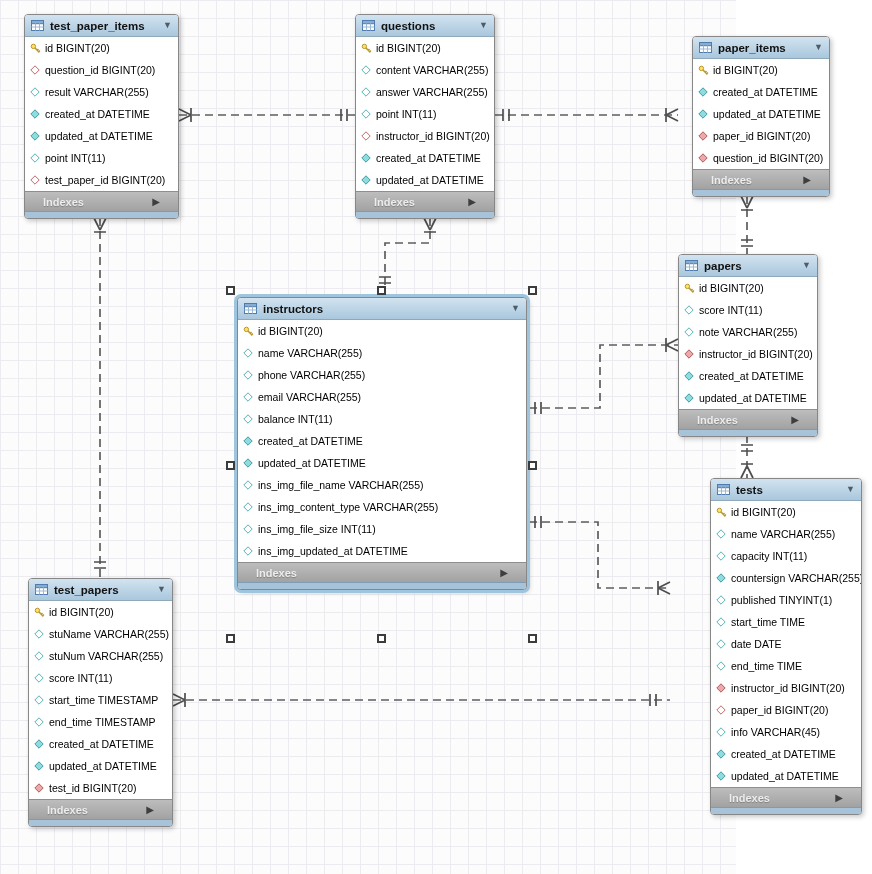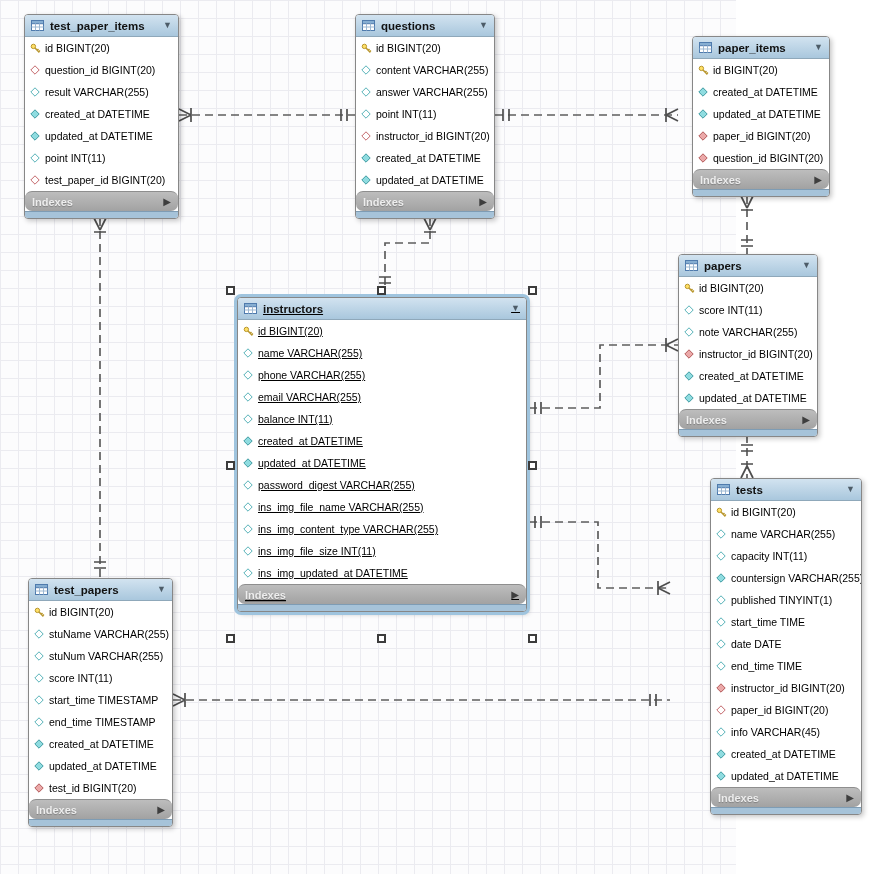--- a/index.html
+++ b/index.html
@@ -25,22 +25,22 @@
   .hd { display:flex; align-items:center; height:22px; padding:0 6px;
     background:linear-gradient(#d2e3f0,#a9c7dd);
     border-bottom:1px solid #8fa8ba; }
   .tico { display:flex; margin-right:6px; }
   .tname { font-size:11.5px; font-weight:bold; color:#111; white-space:nowrap; }
   .harr { margin-left:auto; font-size:9px; color:#4d5c68; line-height:1; }
   .row { display:flex; align-items:center; height:22px; padding:0 4px 0 5px;
     background:#fff; white-space:nowrap; overflow:hidden; }
   .fico { display:flex; width:15px; flex:0 0 15px; }
   .ftext { font-size:10.5px; color:#000; }
-  .idx { display:flex; align-items:center; height:20px; padding:0 7px;
-    background:linear-gradient(#bdbdbd,#a2a2a2); border-top:1px solid #8e8e8e;border-radius:7px; }
+  .idx { display:flex; align-items:center; height:20px; padding:0 18px;
+    background:linear-gradient(#bdbdbd,#a2a2a2); border-top:1px solid #8e8e8e; }
   .idx .itext { font-size:11px; font-weight:bold; color:#ededed;
     text-shadow:0 1px 1px rgba(0,0,0,.25); }
   .idx .iarr { margin-left:auto; font-size:10px; color:#3e3e3e; line-height:1; }
   .strip { height:7px; background:#a6c3d9; border-top:1px solid #7e9cb4; }
 
   
   .handle { position:absolute; z-index:3; width:9px; height:9px;
     background:#fff; border:2px solid #3c3c3c; }
   .h-tl{left:226px;top:286px} .h-tm{left:377px;top:286px} .h-tr{left:528px;top:286px}
   .h-ml{left:226px;top:461px} .h-mr{left:528px;top:461px}
@@ -292,21 +292,21 @@
           </svg>
         </span>
         <span class="ftext">question_id BIGINT(20)</span>
       </div>
       <div class="idx">
         <span class="itext">Indexes</span>
         <span class="iarr">▶</span>
       </div>
       <div class="strip"></div>
     </div>
-  <div class="tbl selected" style="left:237px; top:297px; width:290px;text-decoration:underline;">
+  <div class="tbl selected" style="left:237px; top:297px; width:290px;">
       <div class="hd">
         <span class="tico">
           <svg width="13" height="11" viewBox="0 0 13 11">
             <rect x="0.5" y="0.5" width="12" height="10" fill="#ffffff" stroke="#4f7bad"></rect>
             <rect x="0.5" y="0.5" width="12" height="3.2" fill="#86aed2" stroke="#4f7bad"></rect>
             <path d="M4.5 3.5 V10.5 M8.5 3.5 V10.5 M0.5 7 H12.5" stroke="#9db8d2"></path>
           </svg>
         </span>
         <span class="tname">instructors</span>
         <span class="harr">▼</span>
@@ -360,28 +360,20 @@
         </span>
         <span class="ftext">created_at DATETIME</span>
       </div>
       <div class="row">
         <span class="fico">
           <svg width="10" height="10" viewBox="0 0 10 10">
             <path d="M5 0.8 L9.2 5 L5 9.2 L0.8 5 Z" fill="#8fdce0" stroke="#3f9ba2"></path>
           </svg>
         </span>
         <span class="ftext">updated_at DATETIME</span>
-      </div>
-      <div class="row">
-        <span class="fico">
-          <svg width="10" height="10" viewBox="0 0 10 10">
-            <path d="M5 0.8 L9.2 5 L5 9.2 L0.8 5 Z" fill="#ffffff" stroke="#57b2b8"></path>
-          </svg>
-        </span>
-        <span class="ftext">password_digest VARCHAR(255)</span>
       </div>
       <div class="row">
         <span class="fico">
           <svg width="10" height="10" viewBox="0 0 10 10">
             <path d="M5 0.8 L9.2 5 L5 9.2 L0.8 5 Z" fill="#ffffff" stroke="#57b2b8"></path>
           </svg>
         </span>
         <span class="ftext">ins_img_file_name VARCHAR(255)</span>
       </div>
       <div class="row">

